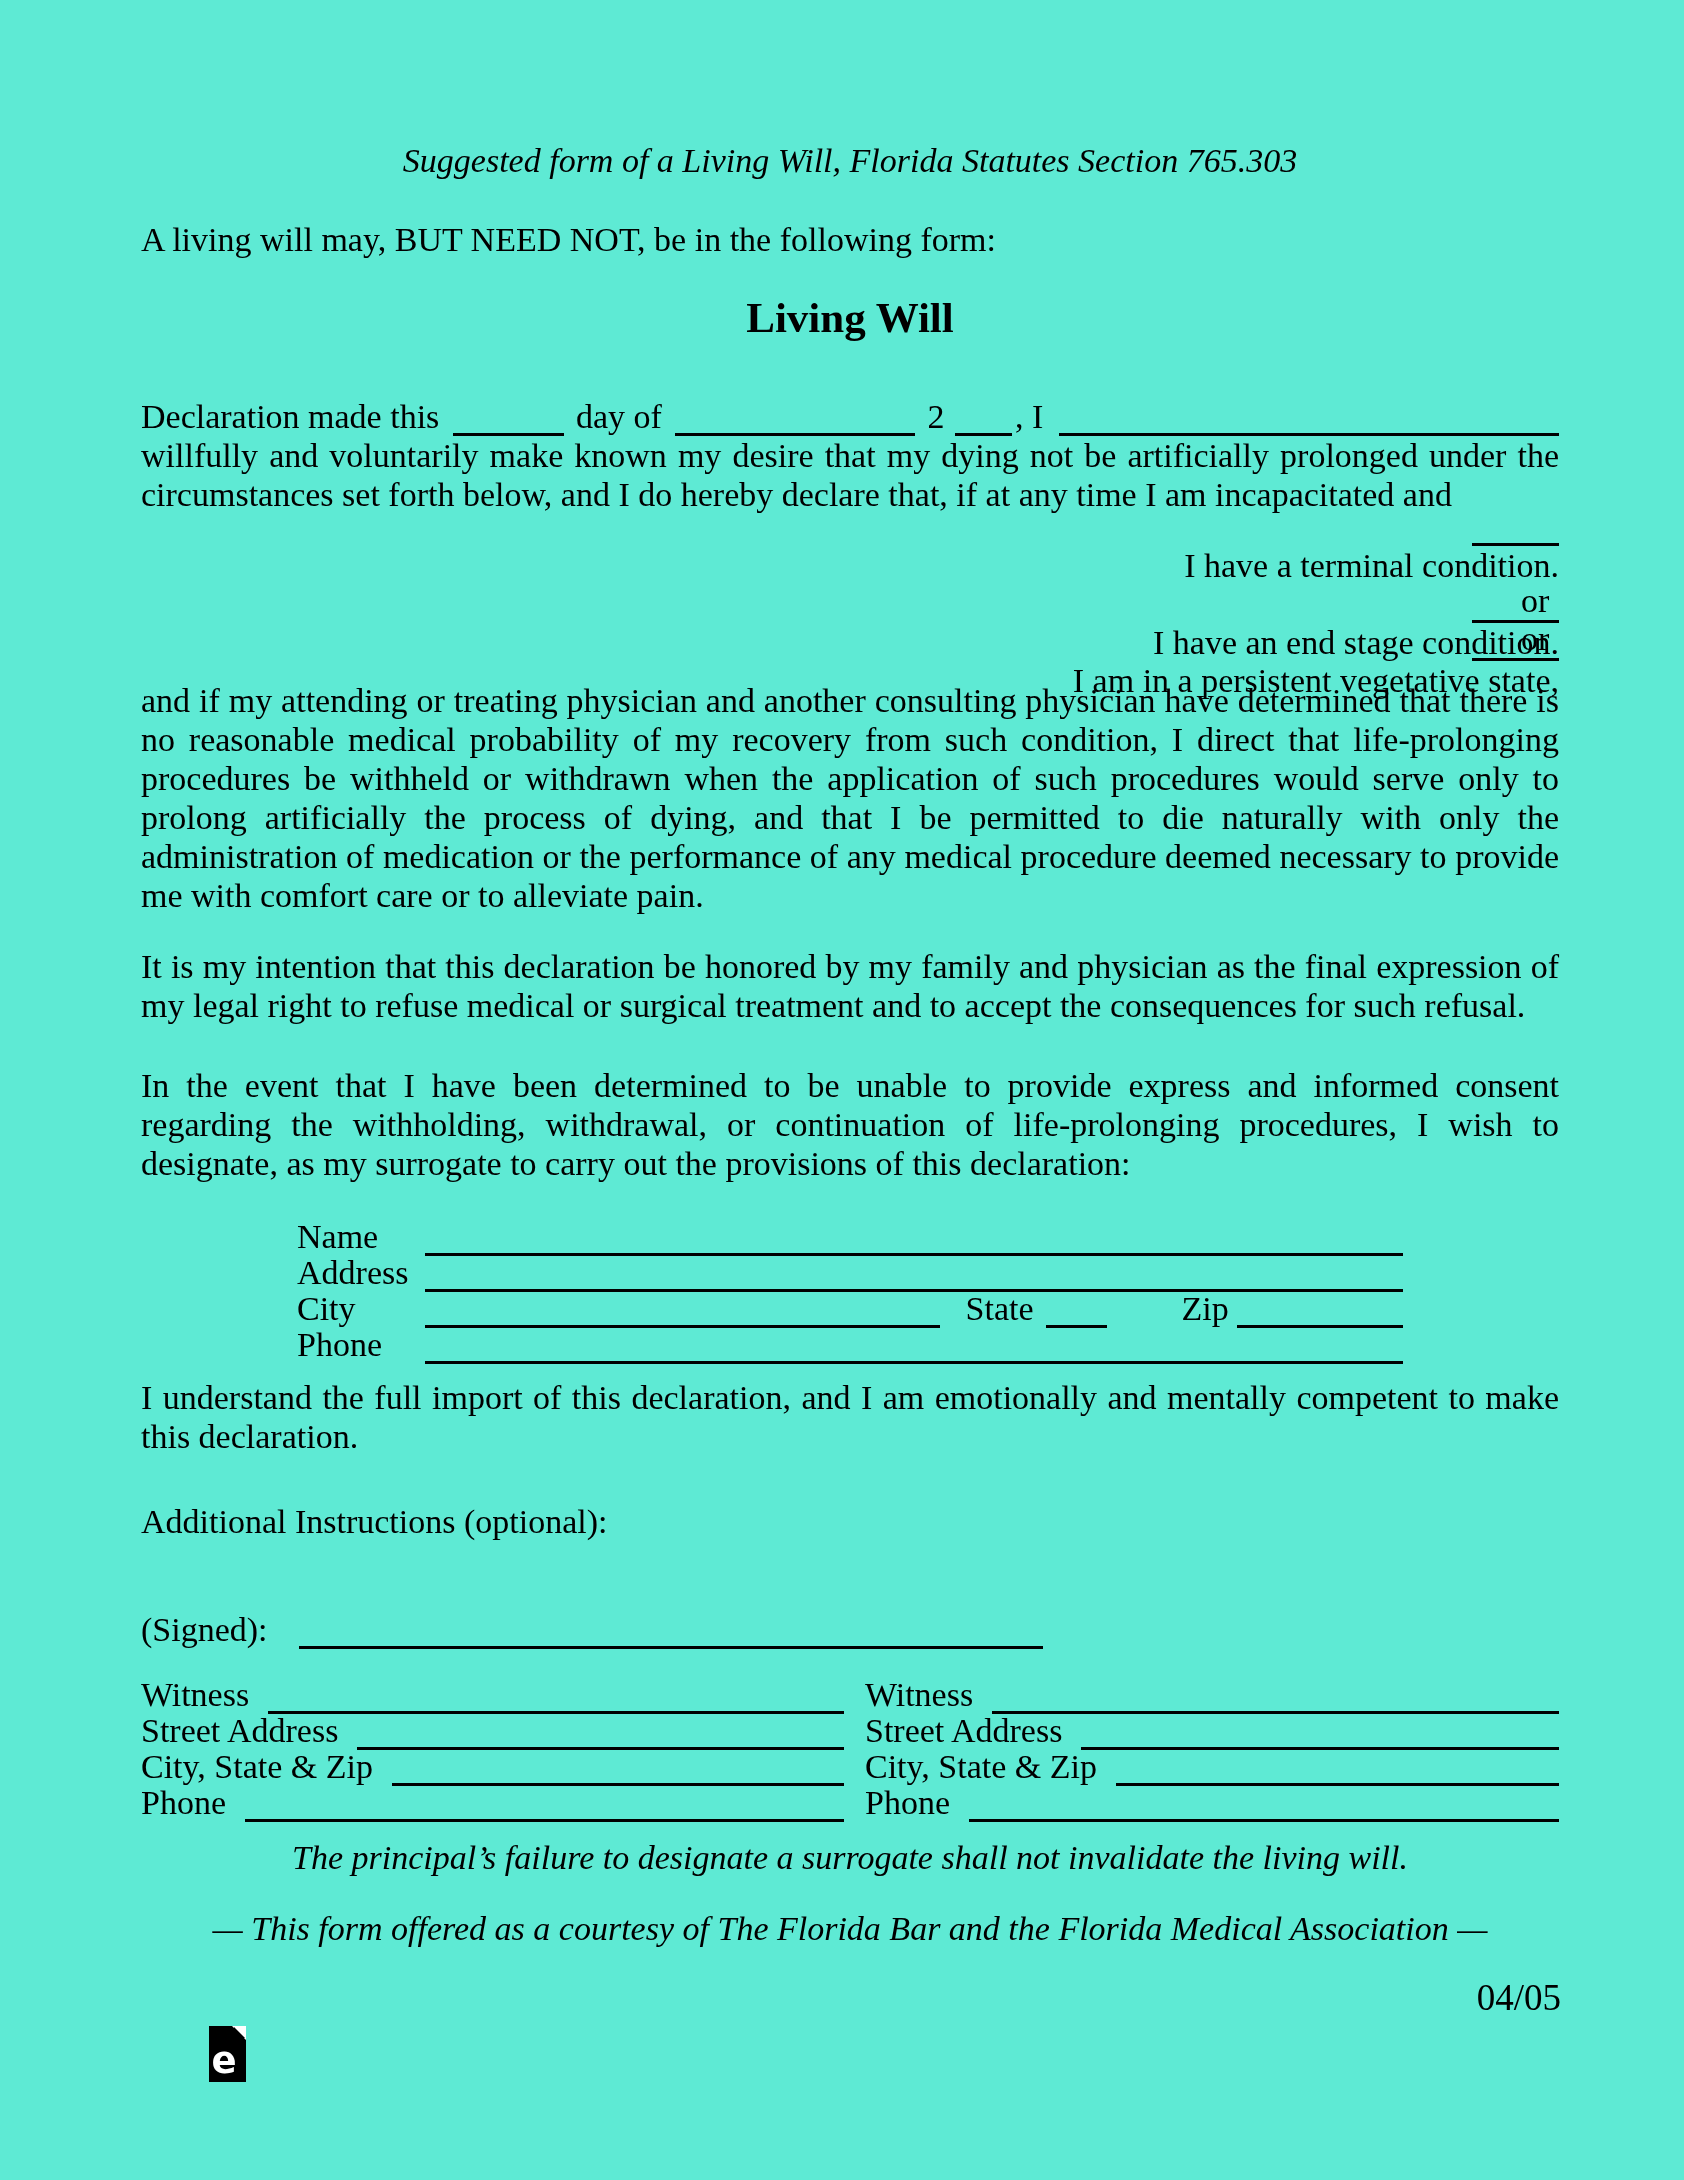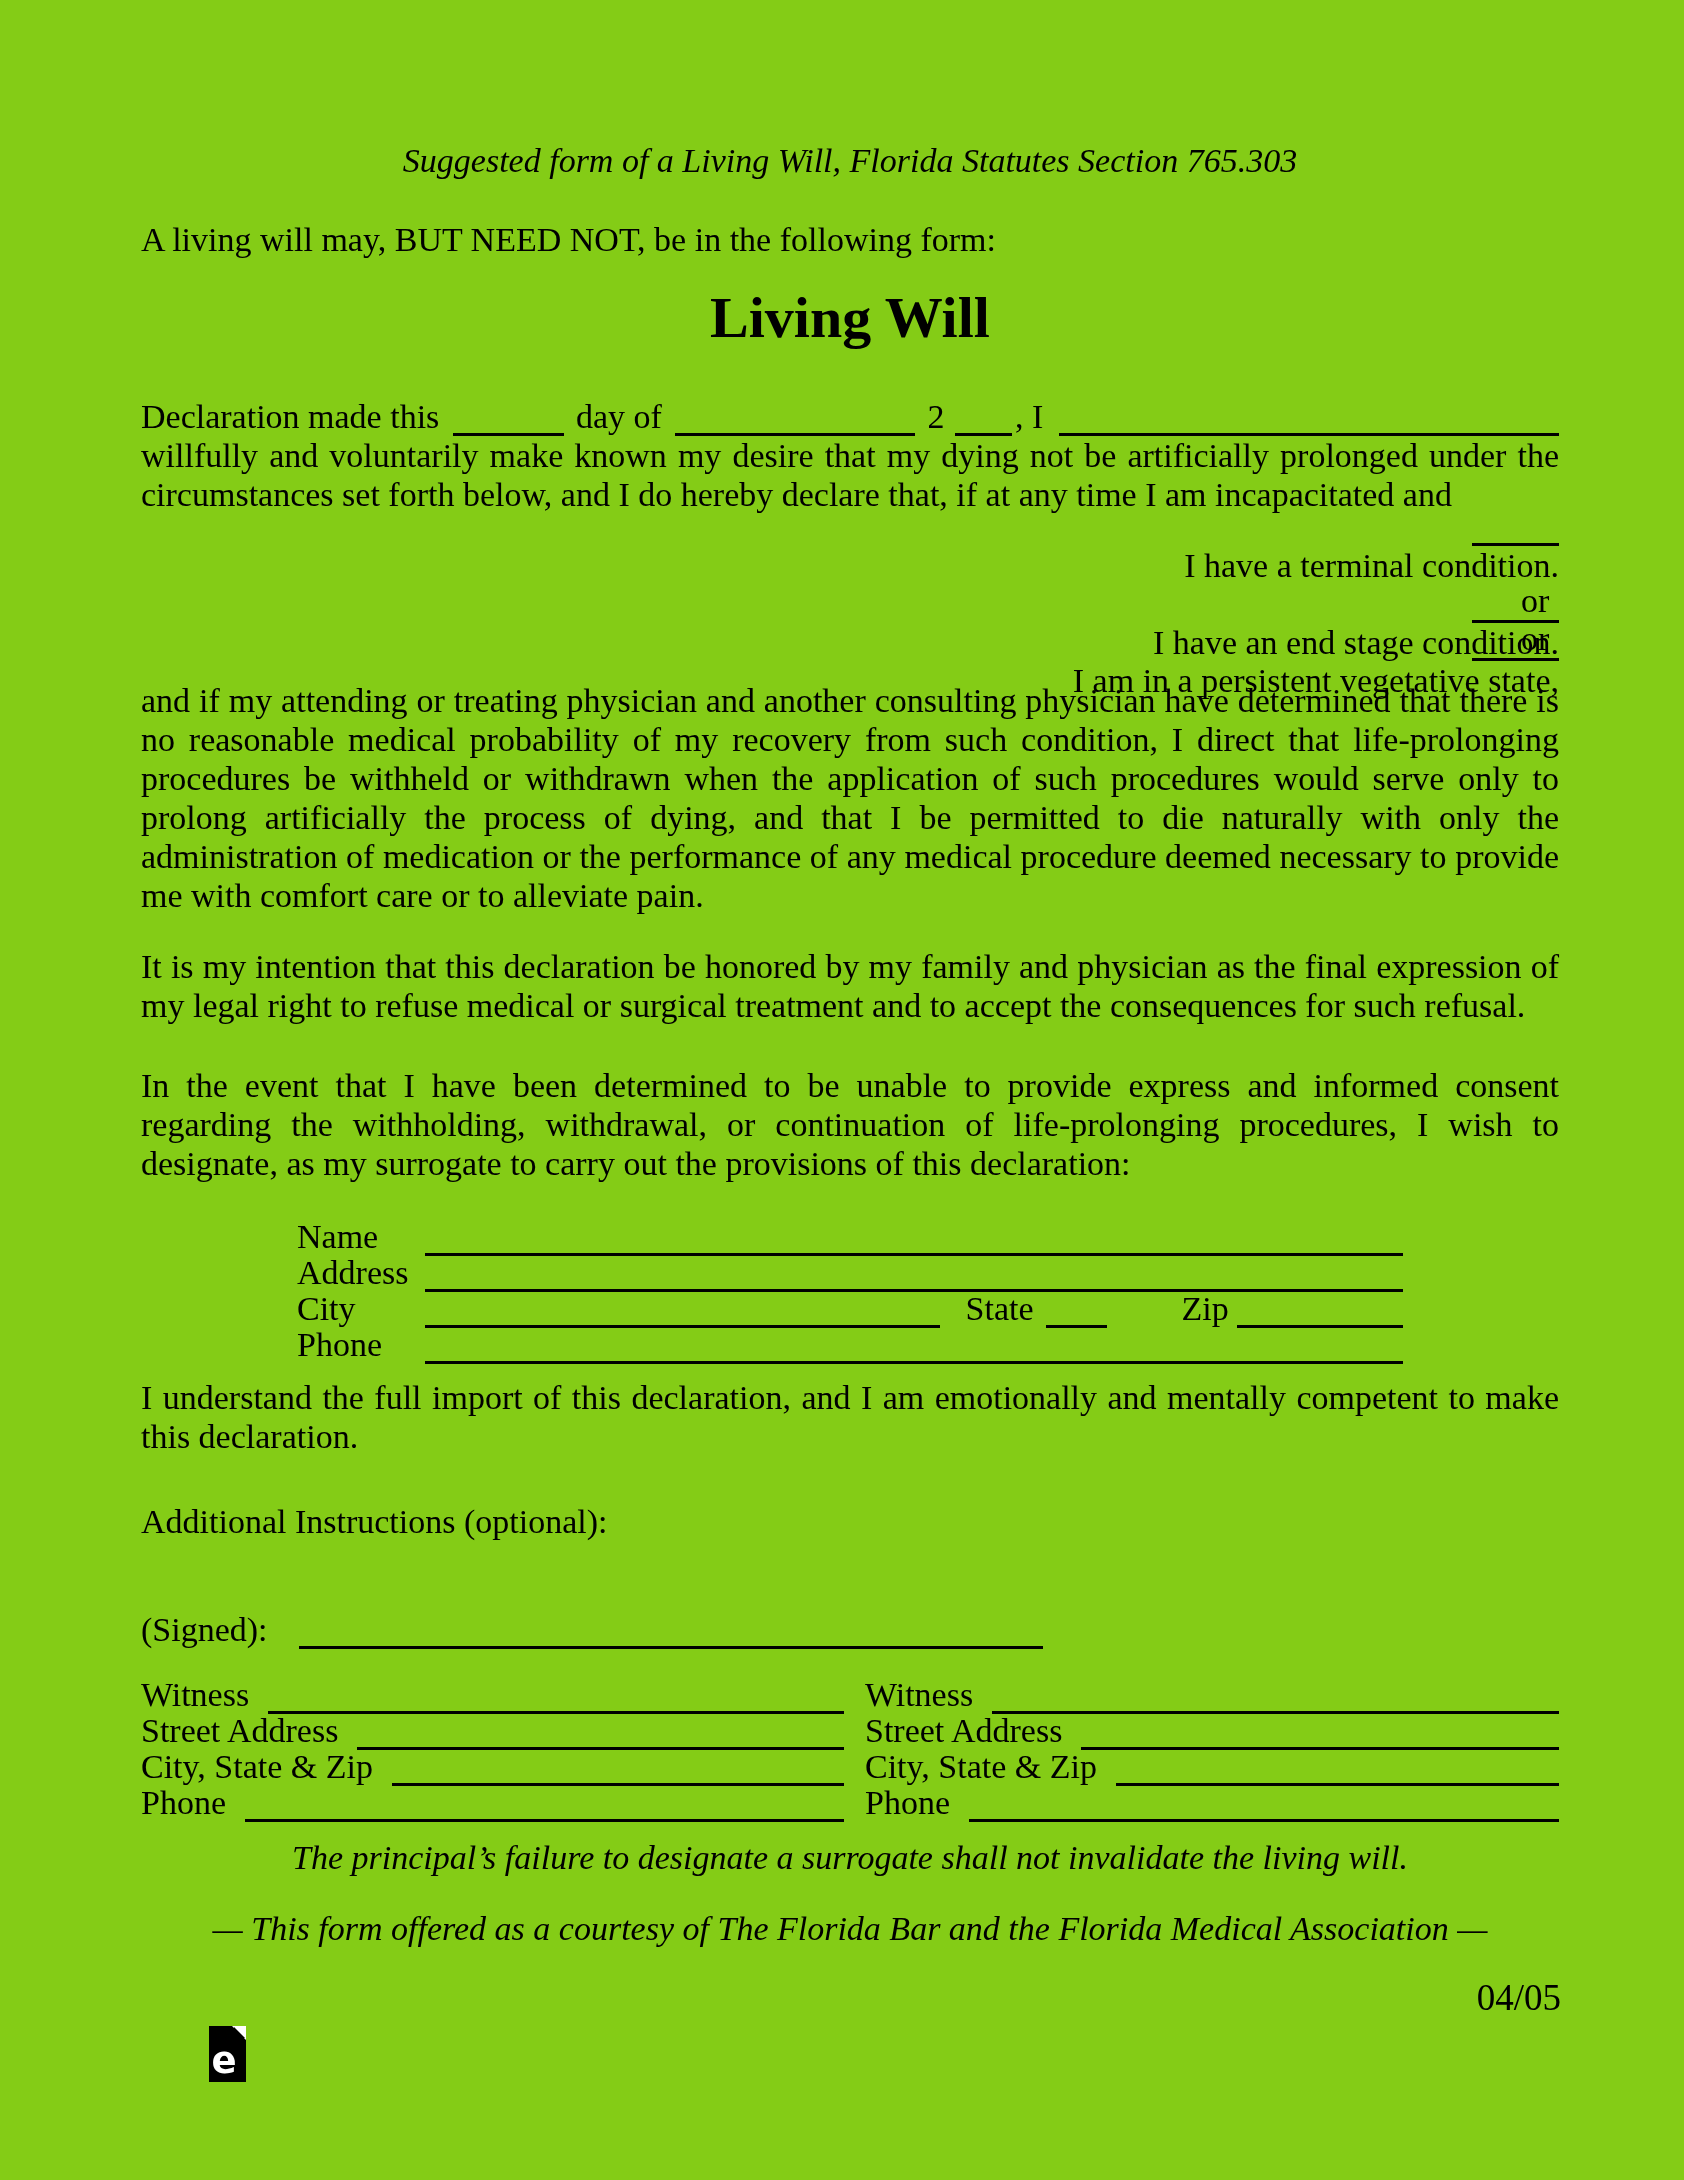--- a/index.html
+++ b/index.html
@@ -1,39 +1,39 @@
 <!DOCTYPE html>
 <html style="font-size:13.6px"><head>
 <meta charset="utf-8">
 <style>
   html, body { margin: 0; padding: 0; background: #ffffff; }
   .page {
     position: relative;
     width: 1685px;
     height: 2181px;
-    background: #84cc16;
+    background: #5eead4;
     font-family: "Liberation Serif", "DejaVu Serif", serif;
     color: #000;
     font-size: 34px;
     line-height: 39px;
     overflow: hidden;
   }
   .content {
     position: absolute;
     left: 141px;
     top: 141px;
     width: 1418px;
   }
   .subtitle { text-align: center; font-style: italic; }
   .intro { margin-top: 40px; }
   .doc-title {
     margin-top: 20.4px;
     text-align: center;
     font-weight: bold;
-    font-size: 58px;
+    font-size: 43px;
     line-height: 77px;
   }
   .just { text-align: justify; }
   .decl { margin-top: 41px; }
   .decl-lead { display: flex; align-items: flex-end; white-space: nowrap; height: 39px; }
   .blank { border-bottom: 3.4px solid #000; display: inline-block; }
   .decl-lead .blank { height: 29px; }
   .b1 { width: 111px; margin-left: 13.6px; margin-right: 12px; }
   .b2 { width: 240px; margin-left: 13.6px; margin-right: 12px; }
   .b3 { width: 57px; margin-left: 10.2px; margin-right: 3.4px; }

